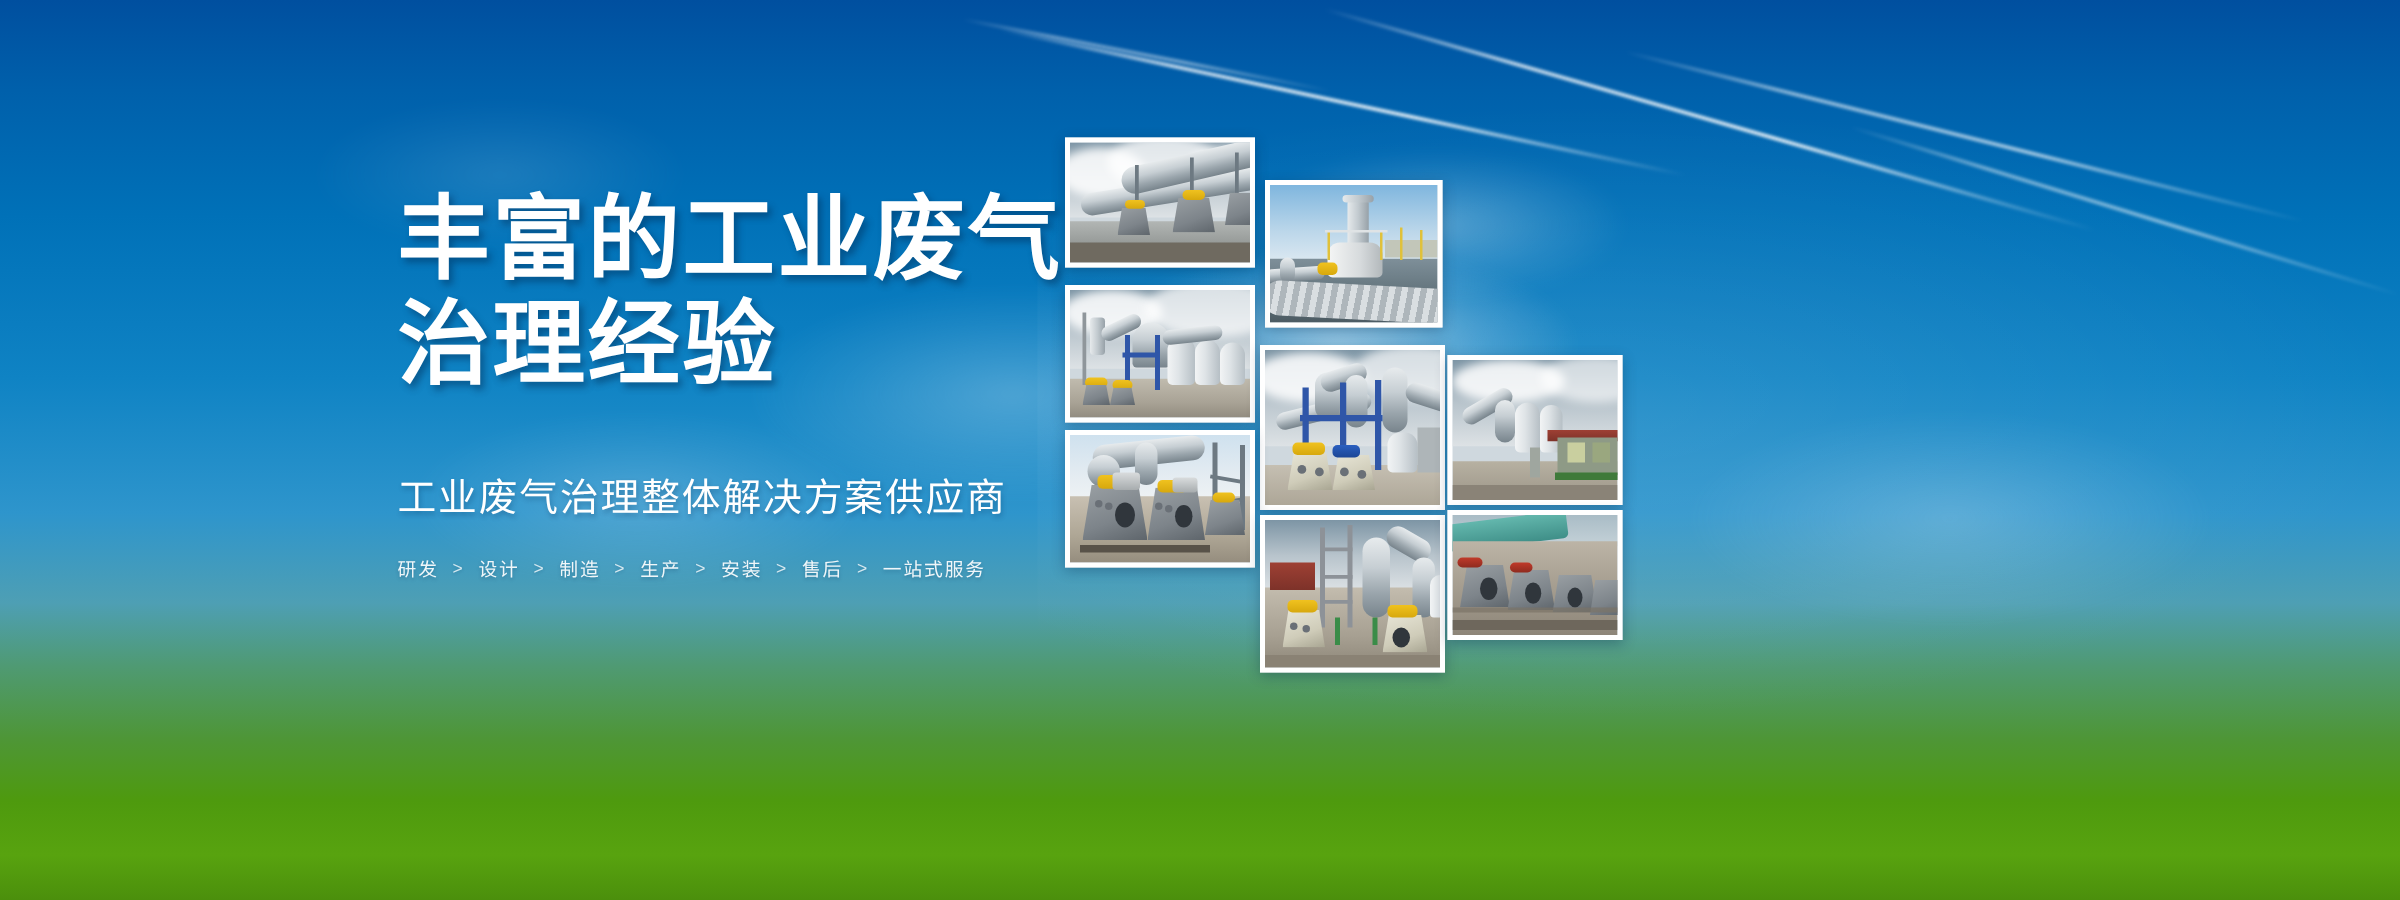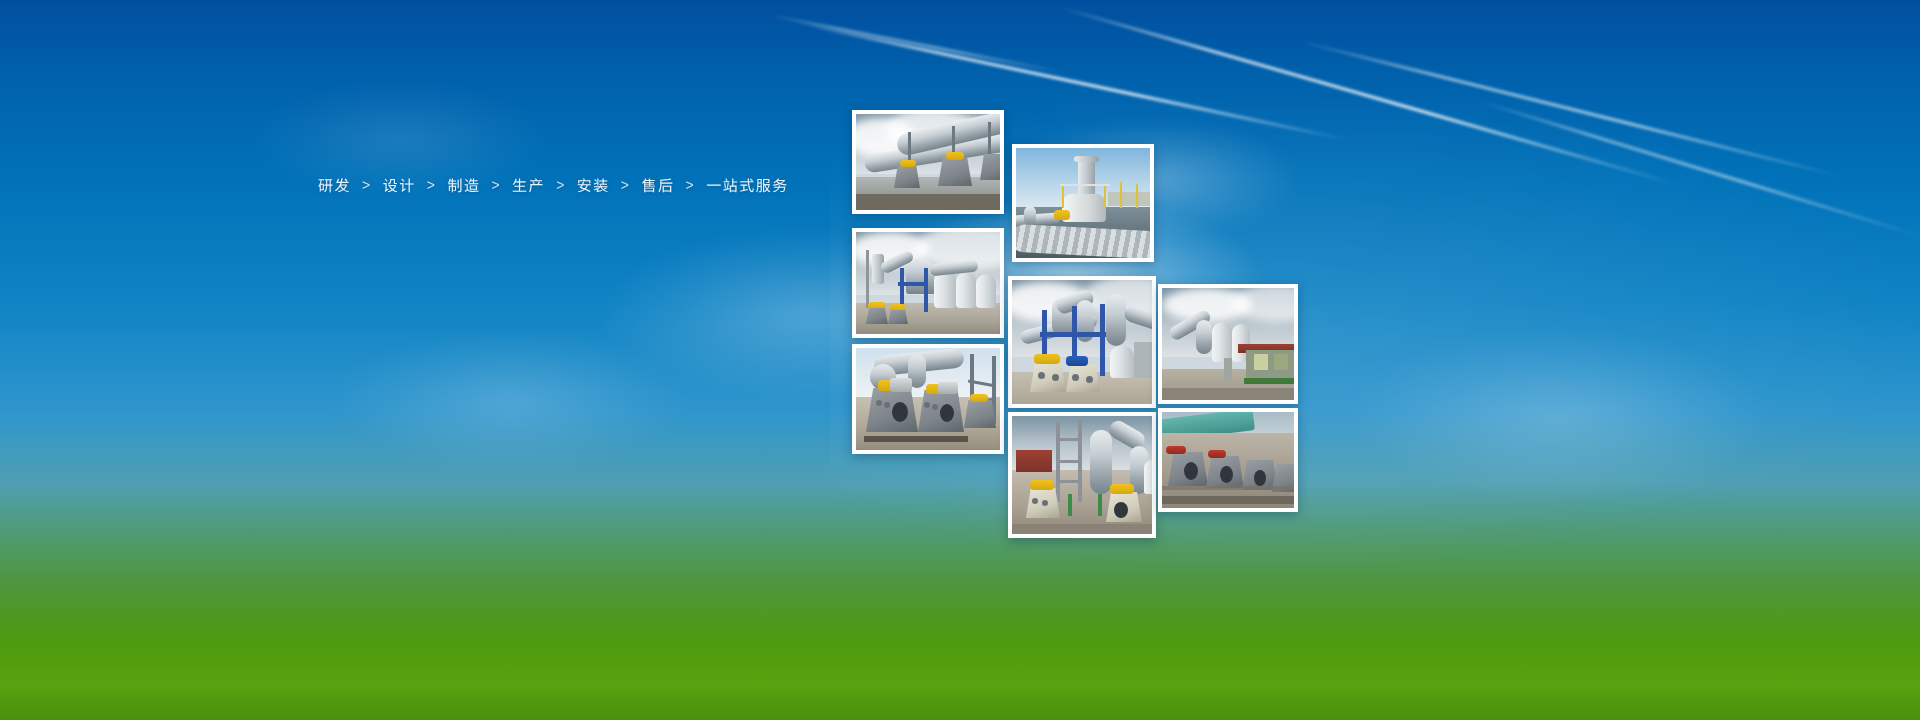--- a/index.html
+++ b/index.html
@@ -158,20 +158,23 @@
     <div class="contrail t1"></div>
     <div class="contrail t2"></div>
     <div class="contrail t3"></div>
     <div class="contrail t4"></div>
     <div class="contrail t5"></div>
   </div>
 
   <div class="collage-glow"></div>
 
   <div class="copy">
+    <h1 class="headline">丰富的工业废气
+治理经验</h1>
+    <p class="subtitle">工业废气治理整体解决方案供应商</p>
     <div class="process">
       <span class="step">研发</span>
       <span class="sep">&gt;</span>
       <span class="step">设计</span>
       <span class="sep">&gt;</span>
       <span class="step">制造</span>
       <span class="sep">&gt;</span>
       <span class="step">生产</span>
       <span class="sep">&gt;</span>
       <span class="step">安装</span>

